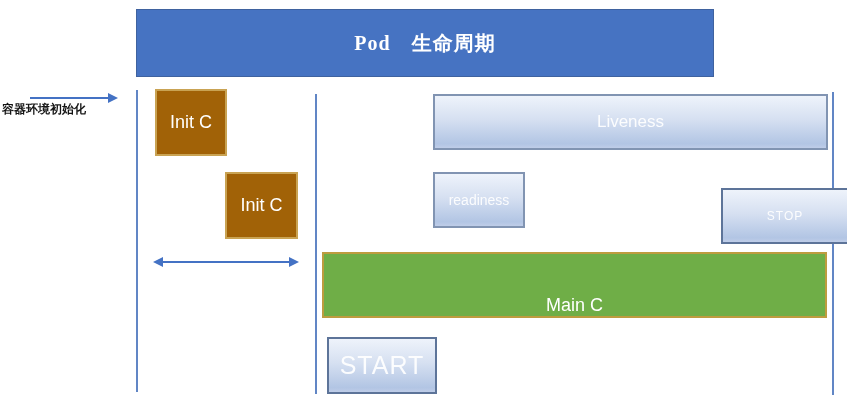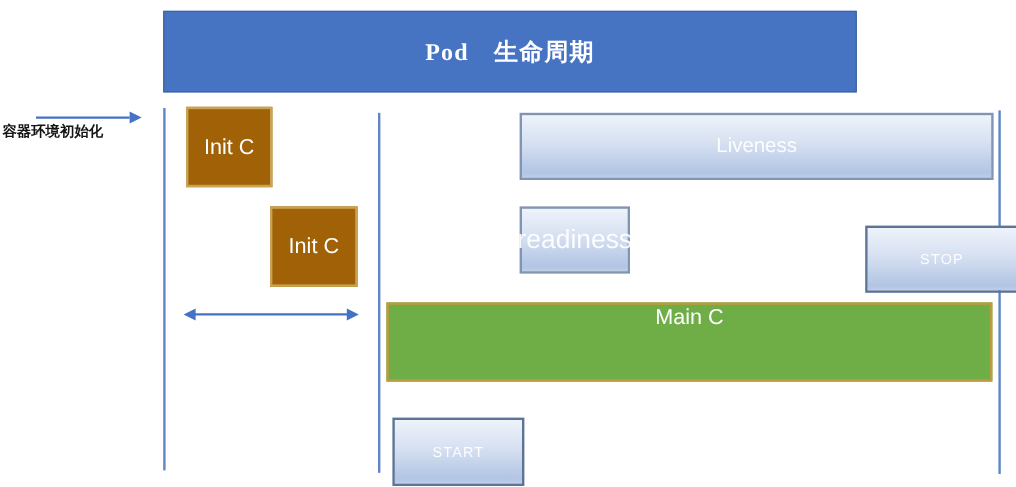--- a/index.html
+++ b/index.html
@@ -66,34 +66,34 @@
   .init-2 { left: 225px; top: 172px; width: 73px; height: 67px; }
 
   
   .probe-box {
     position: absolute;
     background: linear-gradient(180deg, #eef3fb 0%, #d6e0f1 45%, #b2c5e4 92%, #bfcde8 100%);
     display: flex; align-items: center; justify-content: center;
     color: rgba(255,255,255,0.92);
   }
   .liveness  { left: 433px; top: 94px;  width: 395px; height: 56px; border: 2px solid #8194b2; font-size: 17px; }
-  .readiness { left: 433px; top: 172px; width: 92px; height: 56px; border: 2px solid #8194b2; font-size: 22px; }
+  .readiness { left: 433px; top: 172px; width: 92px; height: 56px; border: 2px solid #8194b2; font-size: 14px; }
   .stop      { left: 721px; top: 188px; width: 128px; height: 56px; border: 2px solid #5d7499; font-size: 12px; letter-spacing: 1px; }
-  .start     { left: 327px; top: 337px; width: 110px; height: 57px; border: 2px solid #5d7499; font-size: 12px; letter-spacing: 1px; margin-top: 11px; }
+  .start     { left: 327px; top: 337px; width: 110px; height: 57px; border: 2px solid #5d7499; font-size: 25px; letter-spacing: 1px; }
 
   
   .main-box {
     position: absolute;
     left: 322px; top: 252px;
     width: 505px; height: 66px;
     background: #6fae47;
     border: 2px solid #bd9c3f;
     color: #ffffff;
     font-size: 18px;
-    display: flex; align-items: flex-start; justify-content: center;
+    display: flex; align-items: flex-end; justify-content: center;
   }
 
   
   .arrow-svg { position: absolute; }
   .arrow-init     { left: 26px;  top: 91px;  }
   .arrow-duration { left: 150px; top: 254px; }
 </style>
 </head>
 <body>
 

